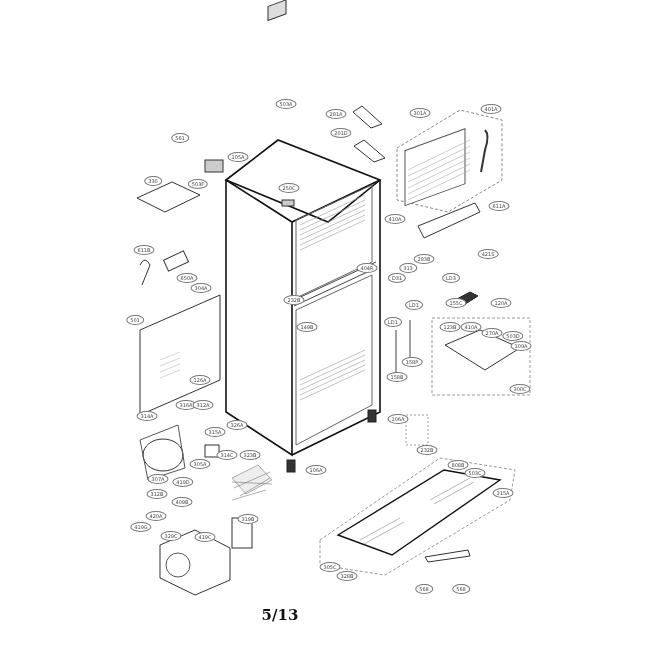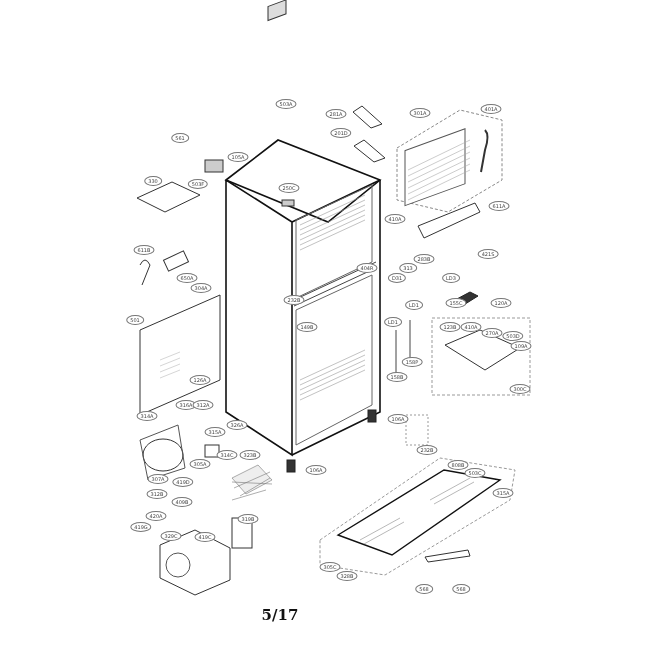--- a/index.html
+++ b/index.html
@@ -174,13 +174,13 @@
     <div class="lbl" style="left: 316px; top: 470px;">106A</div>
     <div class="lbl" style="left: 458px; top: 465px;">808B</div>
     <div class="lbl" style="left: 475px; top: 473px;">503C</div>
     <div class="lbl" style="left: 503px; top: 493px;">315A</div>
     <div class="lbl" style="left: 330px; top: 567px;">305C</div>
     <div class="lbl" style="left: 347px; top: 576px;">328B</div>
     <div class="lbl" style="left: 424px; top: 589px;">568</div>
     <div class="lbl" style="left: 461px; top: 589px;">568</div>
   </div>
 
-<div class="page">5/17</div>
+<div class="page">5/13</div>
 
 </body></html>

